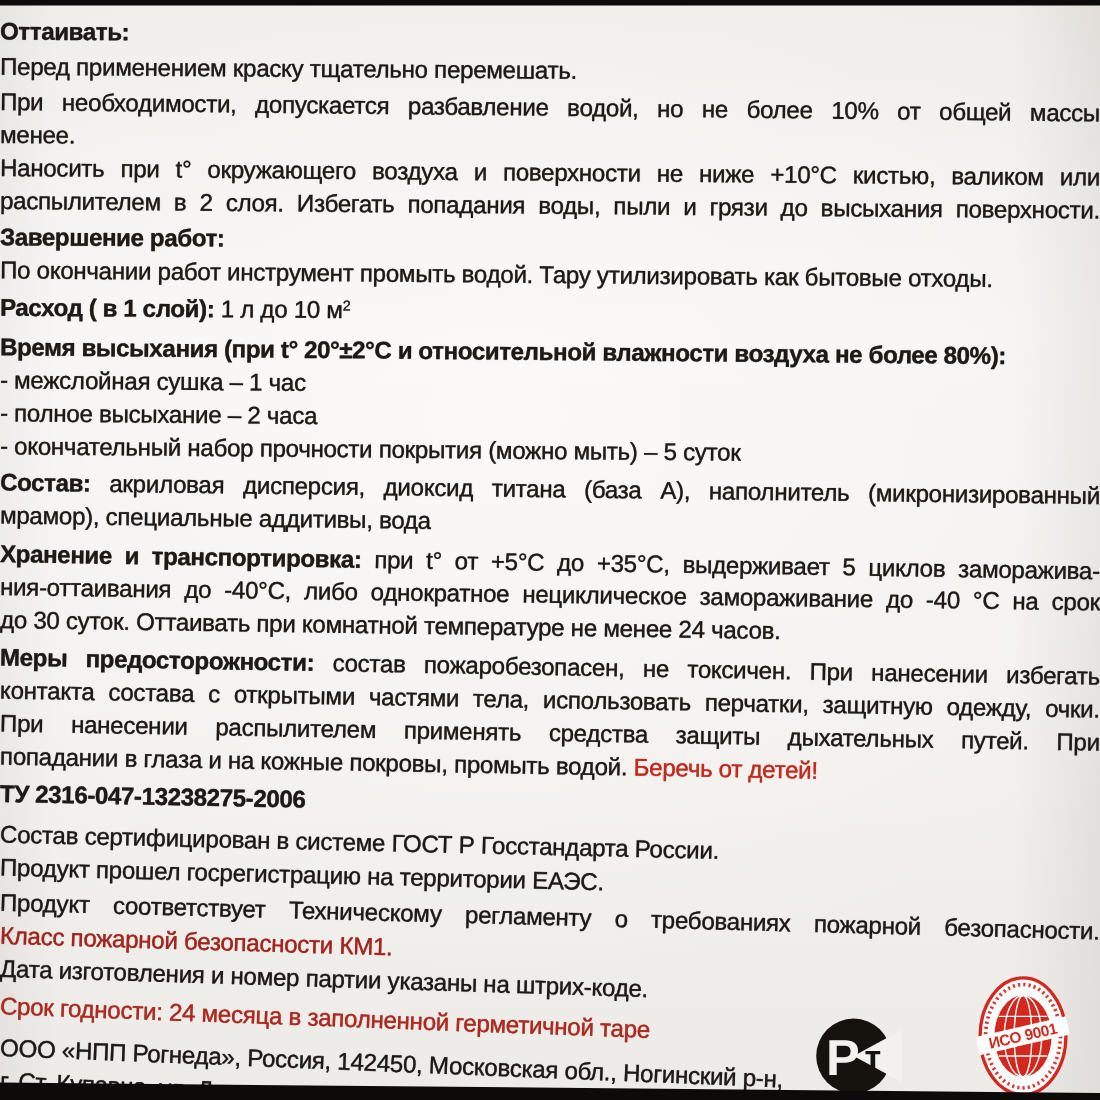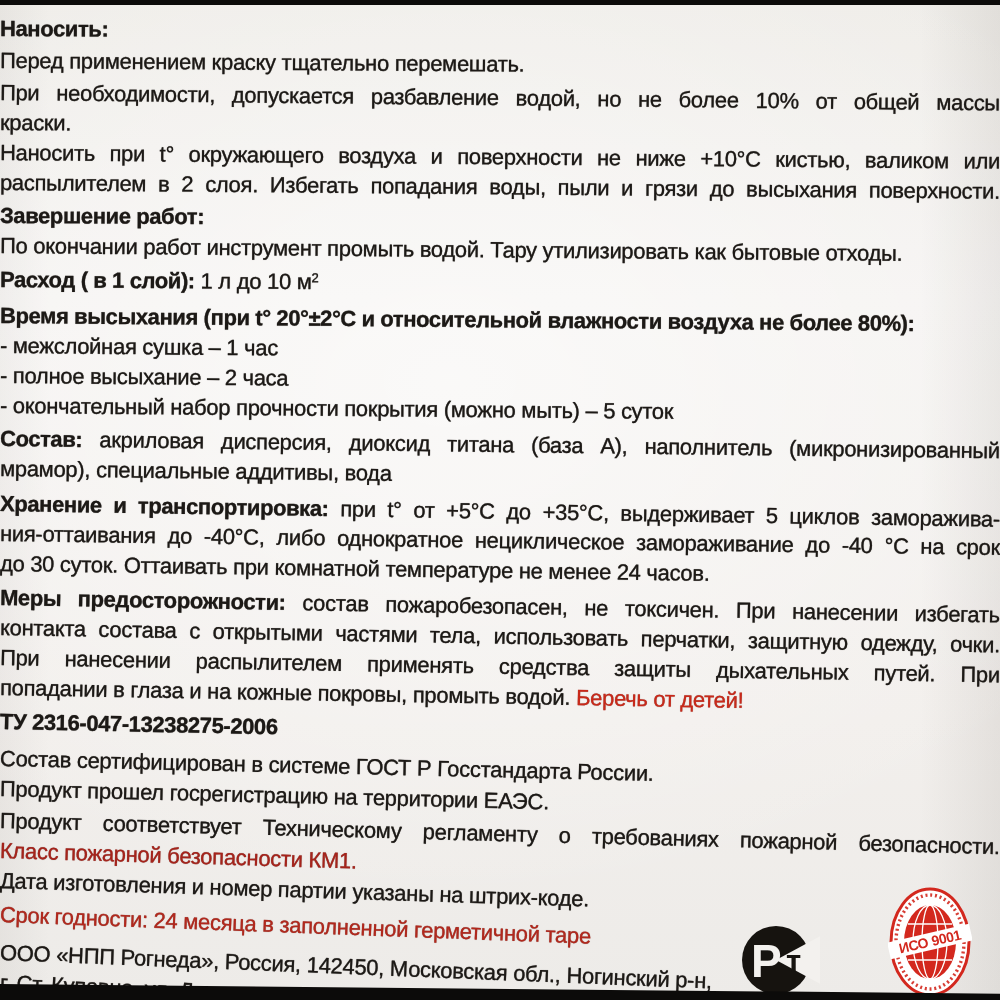--- a/index.html
+++ b/index.html
@@ -46,24 +46,24 @@
   .badge-iso { left:888px; top:886px; width:84px; height:112px; }
   svg text { font-family:"Liberation Sans","DejaVu Sans",sans-serif; }
 </style>
 </head>
 <body>
 
 <div class="page">
   <div class="edge edge-top"></div>
 
   <div class="content">
-    <div class="ln t3"><b>Наносить:</b></div>
+    <div class="ln t3"><b>Оттаивать:</b></div>
     <div class="ln t4 m2"><span>Перед применением краску тщательно перемешать.</span></div>
     <div class="ln t6 j m2"><span>При необходимости, допускается разбавление водой, но не более 10% от общей массы</span></div>
-    <div class="ln t4"><span>краски.</span></div>
+    <div class="ln t4"><span>менее.</span></div>
     <div class="ln t5 j"><span>Наносить при t° окружающего воздуха и поверхности не ниже +10°С кистью, валиком или</span></div>
     <div class="ln t5 j"><span>распылителем в 2 слоя. Избегать попадания воды, пыли и грязи до высыхания поверхности.</span></div>
     <div class="ln t3 m3"><b>Завершение работ:</b></div>
     <div class="ln t5"><span>По окончании работ инструмент промыть водой. Тару утилизировать как бытовые отходы.</span></div>
     <div class="ln t4 m4"><b>Расход ( в 1 слой):</b><span> 1 л до 10 м</span><sup>2</sup></div>
     <div class="ln t5 m6"><b>Время высыхания (при t° 20°±2°С и относительной влажности воздуха не более 80%):</b></div>
     <div class="ln t5"><span>- межслойная сушка – 1 час</span></div>
     <div class="ln t5"><span>- полное высыхание – 2 часа</span></div>
     <div class="ln t5"><span>- окончательный набор прочности покрытия (можно мыть) – 5 суток</span></div>
     <div class="ln t7 j m3"><b>Состав:</b><span> акриловая дисперсия, диоксид титана (база А), наполнитель (микронизированный</span></div>

